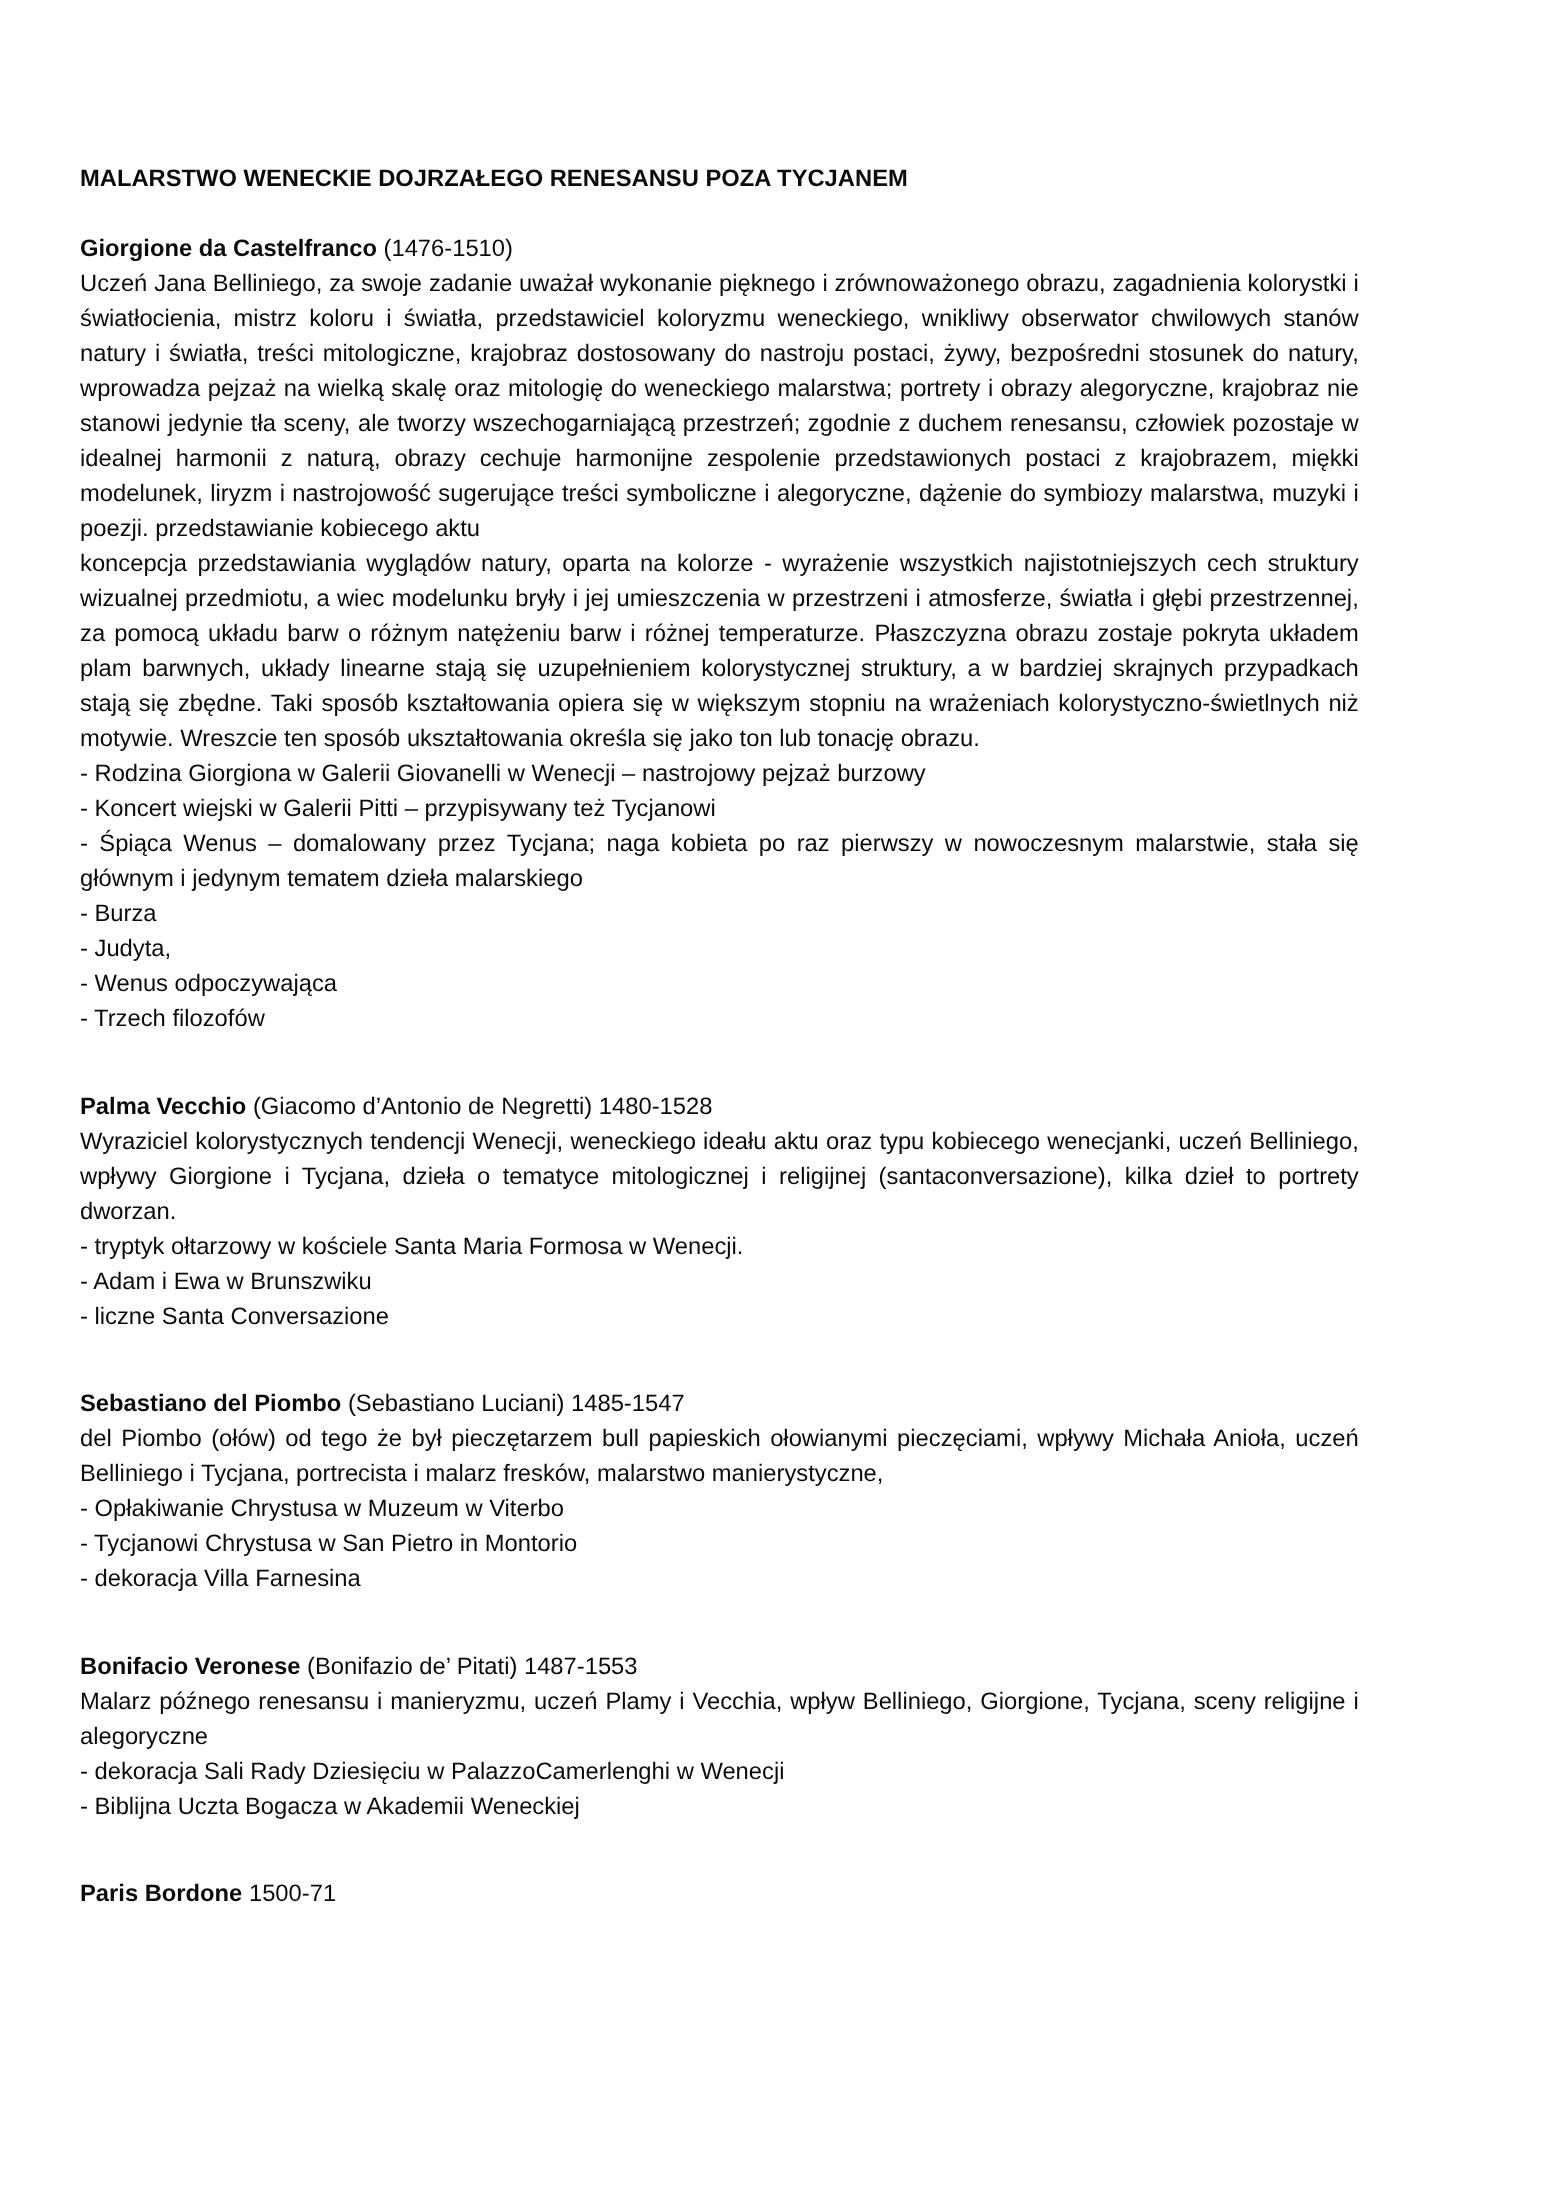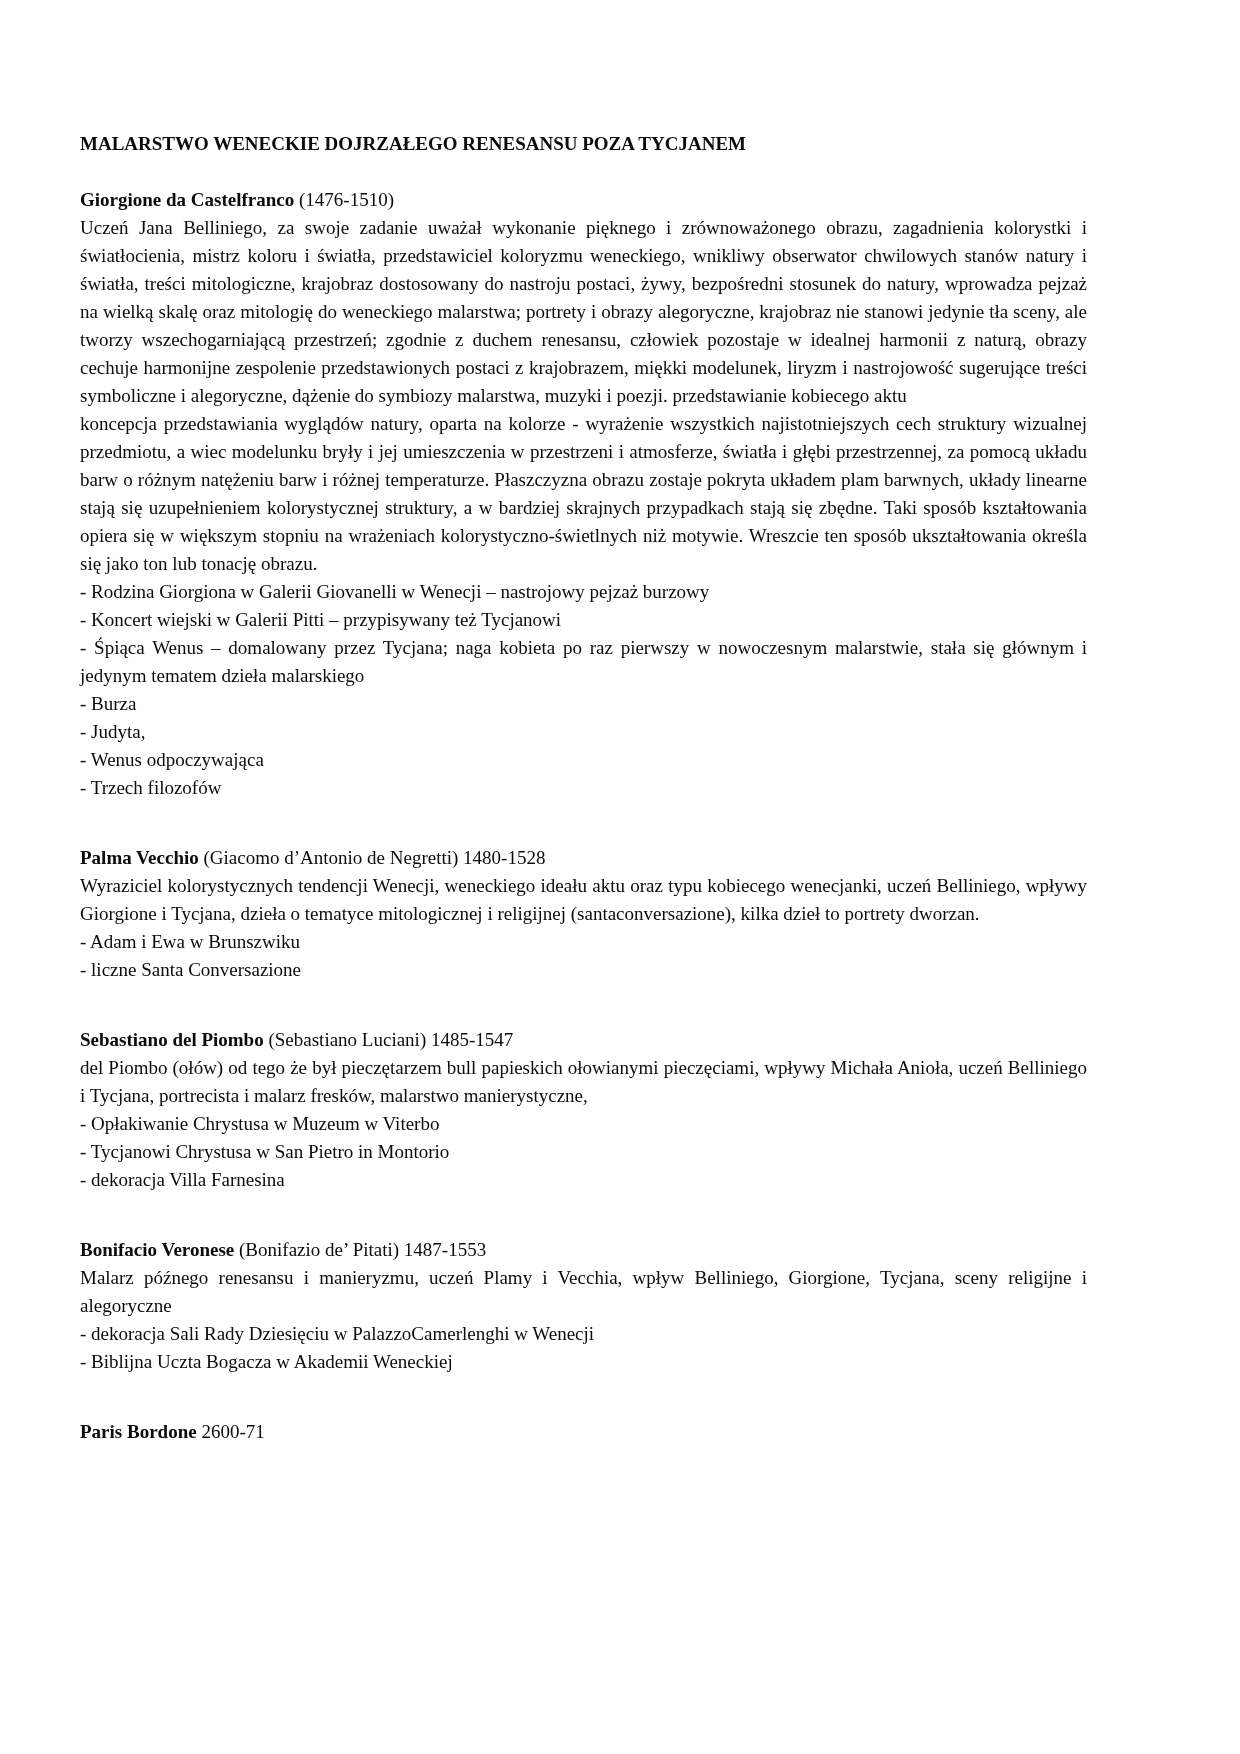--- a/index.html
+++ b/index.html
@@ -9,24 +9,23 @@
   }
   body {
     width: 1240px;
     font-family: "Liberation Sans", sans-serif;
     color: #0b0b0b;
   }
   .page {
     box-sizing: border-box;
     width: 1220px;
     height: 1754px;
-    padding: 130px 133px 40px 80px;
+    padding: 130px 133px 40px 64px;
     background: #ffffff;
     overflow: hidden;
-    font-family: Liberation Serif, serif;
   }
   p {
     margin: 0;
     font-size: 19px;
     line-height: 28px;
   }
   .title {
     font-weight: bold;
     margin-bottom: 28px;
   }
@@ -59,36 +58,37 @@
     <p class="work">- Śpiąca Wenus – domalowany przez Tycjana; naga kobieta po raz pierwszy w nowoczesnym malarstwie, stała się głównym i jedynym tematem dzieła malarskiego</p>
     <p class="work">- Burza</p>
     <p class="work">- Judyta,</p>
     <p class="work">- Wenus odpoczywająca</p>
     <p class="work">- Trzech filozofów</p>
   </section>
 
   <section class="sec">
     <p class="heading"><b>Palma Vecchio</b><span> (Giacomo d’Antonio de Negretti) 1480-1528</span></p>
     <p class="para">Wyraziciel kolorystycznych tendencji Wenecji, weneckiego ideału aktu oraz typu kobiecego wenecjanki, uczeń Belliniego, wpływy Giorgione i Tycjana, dzieła o tematyce mitologicznej i religijnej (santaconversazione), kilka dzieł to portrety dworzan.</p>
+    <p class="work">- tryptyk ołtarzowy w kościele Santa Maria Formosa w Wenecji.</p>
     <p class="work">- Adam i Ewa w Brunszwiku</p>
     <p class="work">- liczne Santa Conversazione</p>
   </section>
 
   <section class="sec">
     <p class="heading"><b>Sebastiano del Piombo</b><span> (Sebastiano Luciani) 1485-1547</span></p>
     <p class="para">del Piombo (ołów) od tego że był pieczętarzem bull papieskich ołowianymi pieczęciami, wpływy Michała Anioła, uczeń Belliniego i Tycjana, portrecista i malarz fresków, malarstwo manierystyczne,</p>
     <p class="work">- Opłakiwanie Chrystusa w Muzeum w Viterbo</p>
     <p class="work">- Tycjanowi Chrystusa w San Pietro in Montorio</p>
     <p class="work">- dekoracja Villa Farnesina</p>
   </section>
 
   <section class="sec">
     <p class="heading"><b>Bonifacio Veronese</b><span> (Bonifazio de’ Pitati) 1487-1553</span></p>
     <p class="para">Malarz późnego renesansu i manieryzmu, uczeń Plamy i Vecchia, wpływ Belliniego, Giorgione, Tycjana, sceny religijne i alegoryczne</p>
     <p class="work">- dekoracja Sali Rady Dziesięciu w PalazzoCamerlenghi w Wenecji</p>
     <p class="work">- Biblijna Uczta Bogacza w Akademii Weneckiej</p>
   </section>
 
   <section class="sec">
-    <p class="heading"><b>Paris Bordone</b><span> 2600-71</span></p>
+    <p class="heading"><b>Paris Bordone</b><span> 1500-71</span></p>
   </section>
 
 </main>
 
 </body></html>

